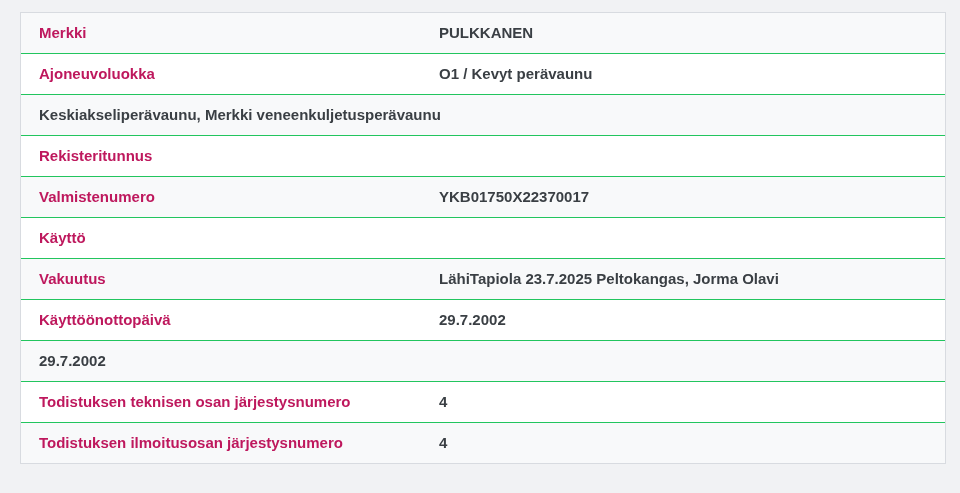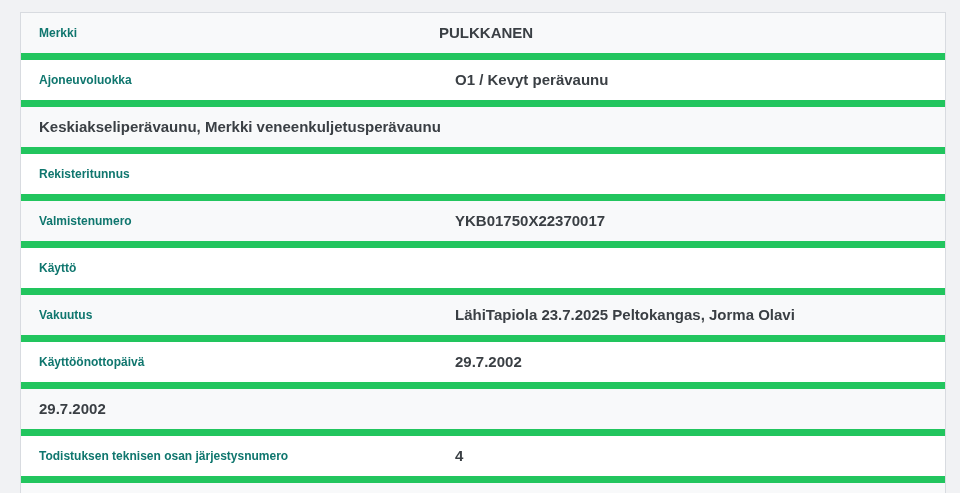--- a/index.html
+++ b/index.html
@@ -22,31 +22,30 @@
   }
   .info-row {
     display: flex;
     align-items: center;
     background: #ffffff;
   }
   .info-row:nth-child(odd) {
     background: #f8f9fa;
   }
   .info-row + .info-row {
-    border-top: 7px solid #22c55e;
-    gap: 16px;
+    border-top: 1px solid #22c55e;
   }
   .cell-label {
     flex: 0 0 400px;
     box-sizing: border-box;
     padding: 10px 10px 10px 18px;
-    font-size: 12px;
+    font-size: 15px;
     line-height: 20px;
     font-weight: 700;
-    color: #0f766e;
+    color: #be185d;
     white-space: nowrap;
     overflow: hidden;
   }
   .cell-value {
     flex: 1 1 auto;
     box-sizing: border-box;
     padding: 10px 18px 10px 18px;
     font-size: 15px;
     line-height: 20px;
     font-weight: 700;
@@ -100,15 +99,16 @@
     <div class="info-row">
       <div class="cell-value">29.7.2002</div>
     </div>
 
     <div class="info-row">
       <div class="cell-label">Todistuksen teknisen osan järjestysnumero</div>
       <div class="cell-value">4</div>
     </div>
 
     <div class="info-row">
+      <div class="cell-label">Todistuksen ilmoitusosan järjestysnumero</div>
       <div class="cell-value">4</div>
     </div>
   </div>
 
 </body></html>

